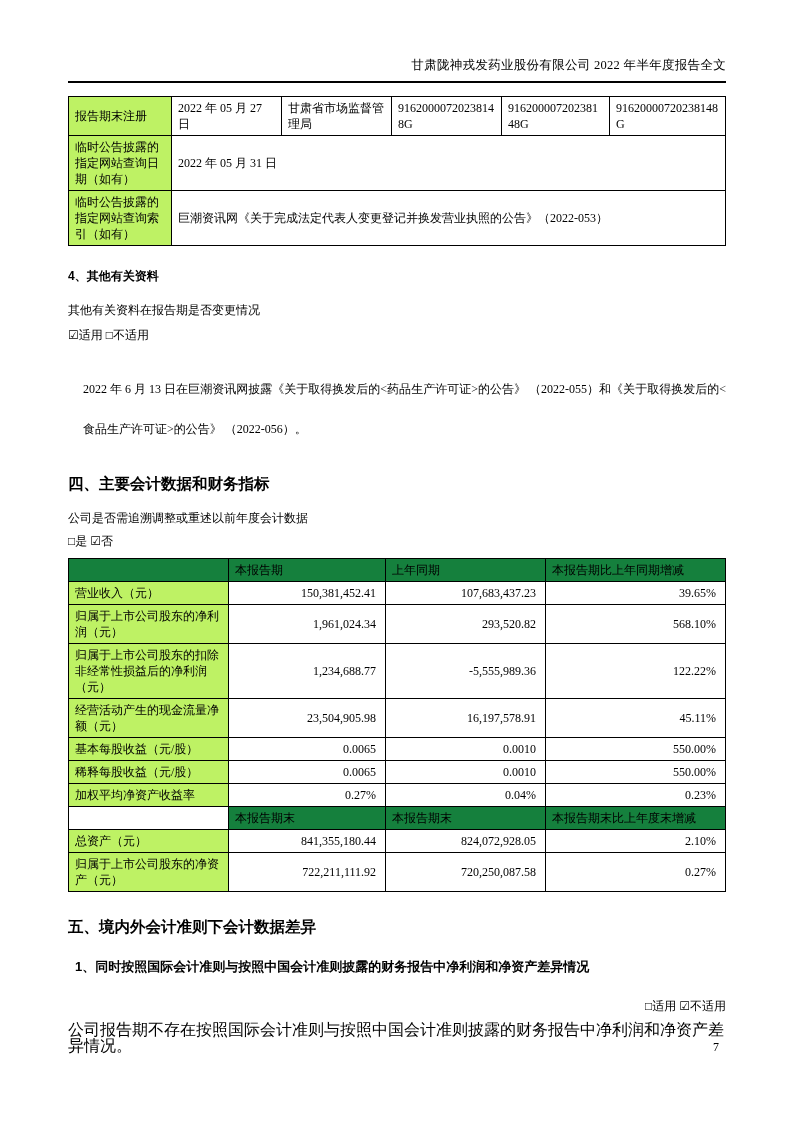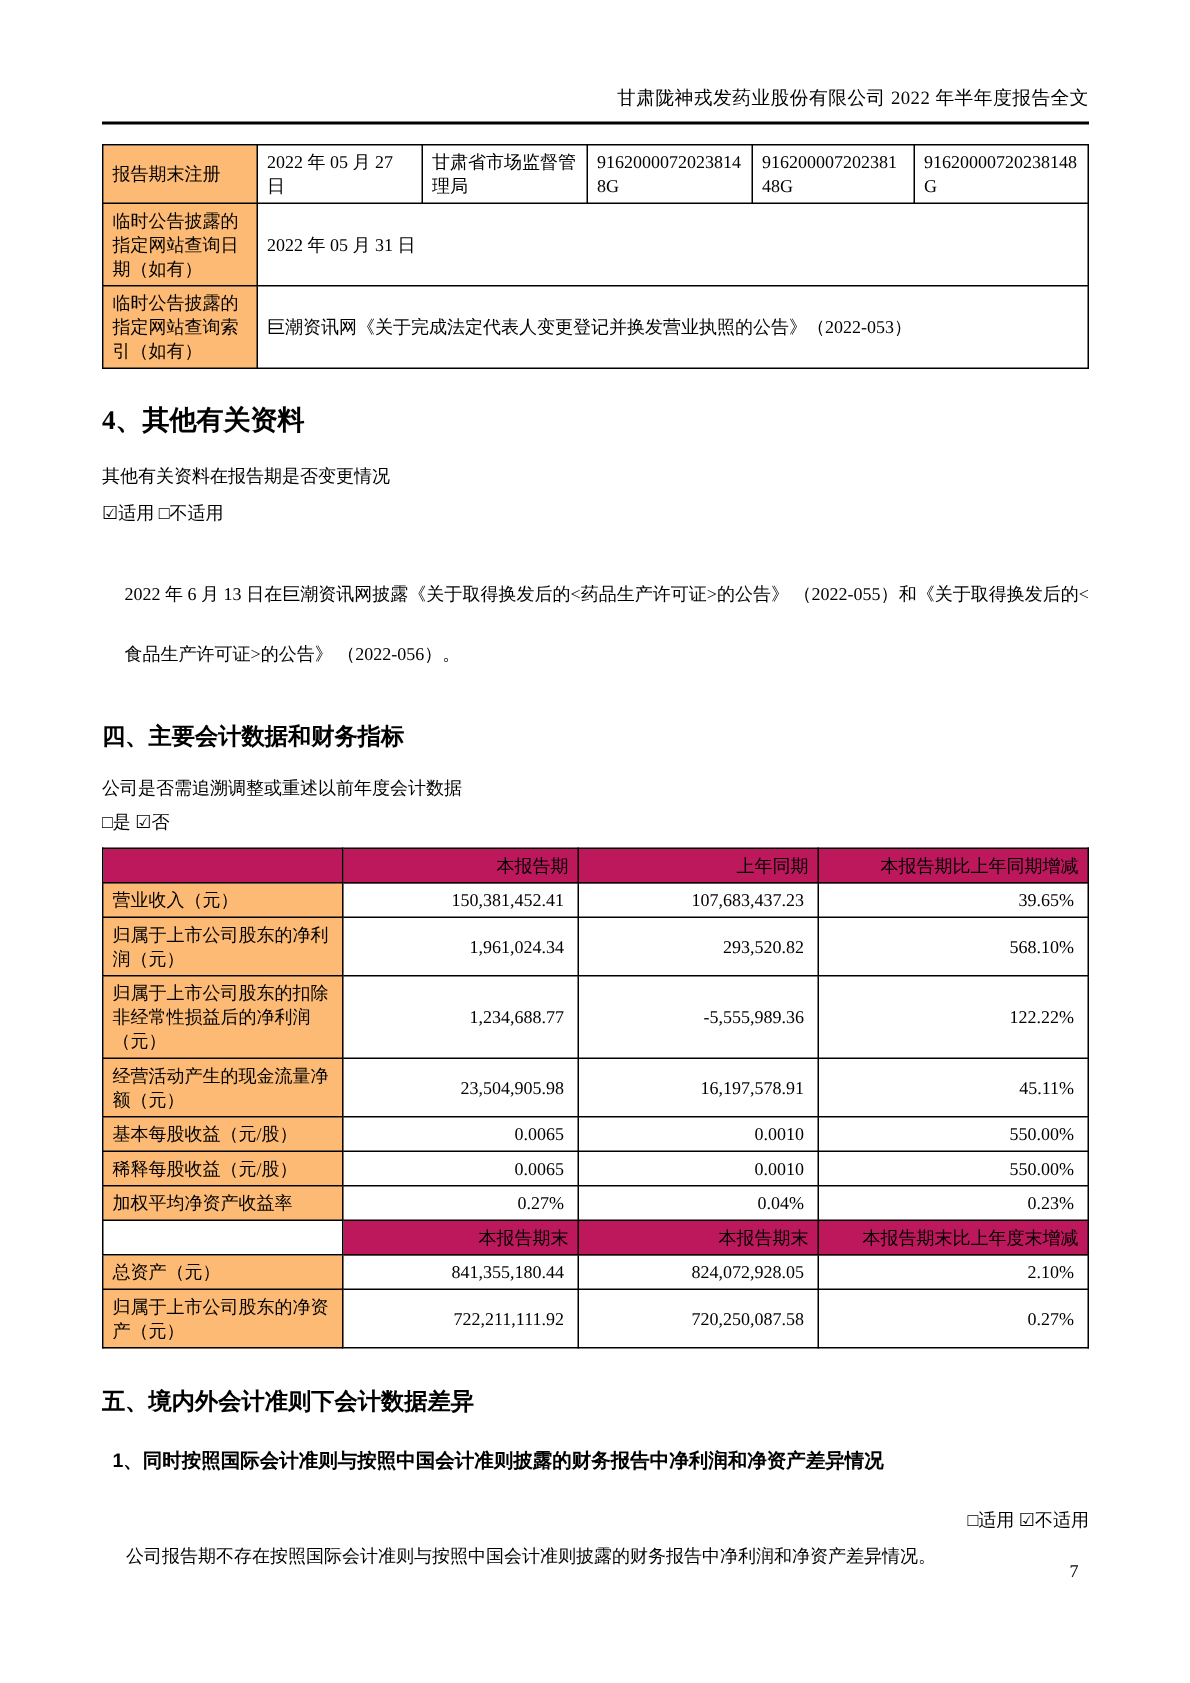--- a/index.html
+++ b/index.html
@@ -33,29 +33,29 @@
     font-size:12px;
   }
   td{
     border:1px solid #000;
     padding:3px 6px;
     line-height:16px;
     vertical-align:middle;
     word-break:break-all;
   }
   .info-table{margin-top:13px;}
-  .lbl{background:#fdba74;text-align:left;}
-  .hdrcell{background:#be185d;text-align:right;}
+  .lbl{background:#bef264;text-align:left;}
+  .hdrcell{background:#15803d;text-align:left;}
   .blankcell{background:#ffffff;}
   .num{text-align:right;padding-right:9px;padding-left:16px;}
   .h3{
-    font-size:18px;
+    font-size:12px;
     font-weight:bold;
     margin:22px 0 0 0;
-    font-family:Liberation Serif, serif;
+    font-family:Liberation Sans, sans-serif;
   }
   .body-line{margin-top:17px;font-size:12px;line-height:16px;}
   .chk-line{margin-top:9px;font-size:12px;line-height:16px;}
   .para-wide{
     margin-top:26px;
     font-size:12px;
     line-height:40px;
     text-align:justify;
     margin-left:15px;
   }
@@ -66,21 +66,21 @@
     font-family:"Liberation Sans","DejaVu Sans",sans-serif;
   }
   .fin-table{margin-top:9px;}
   .h3-sub{
     font-size:13px;
     font-weight:bold;
     margin:20px 0 0 7px;
     font-family:"Liberation Sans","DejaVu Sans",sans-serif;
   }
   .chk-line2{margin-top:22px;font-size:12px;line-height:16px;text-align:right;}
-  .para-normal{margin-top:8px;font-size:12px;line-height:16px;margin-left:16px;}
+  .para-normal{margin-top:8px;font-size:16px;line-height:16px;}
   .page-number{
     position:absolute;
     top:1040px;
     right:74px;
     font-size:12px;
   }
 </style>
 </head>
 <body>
 

